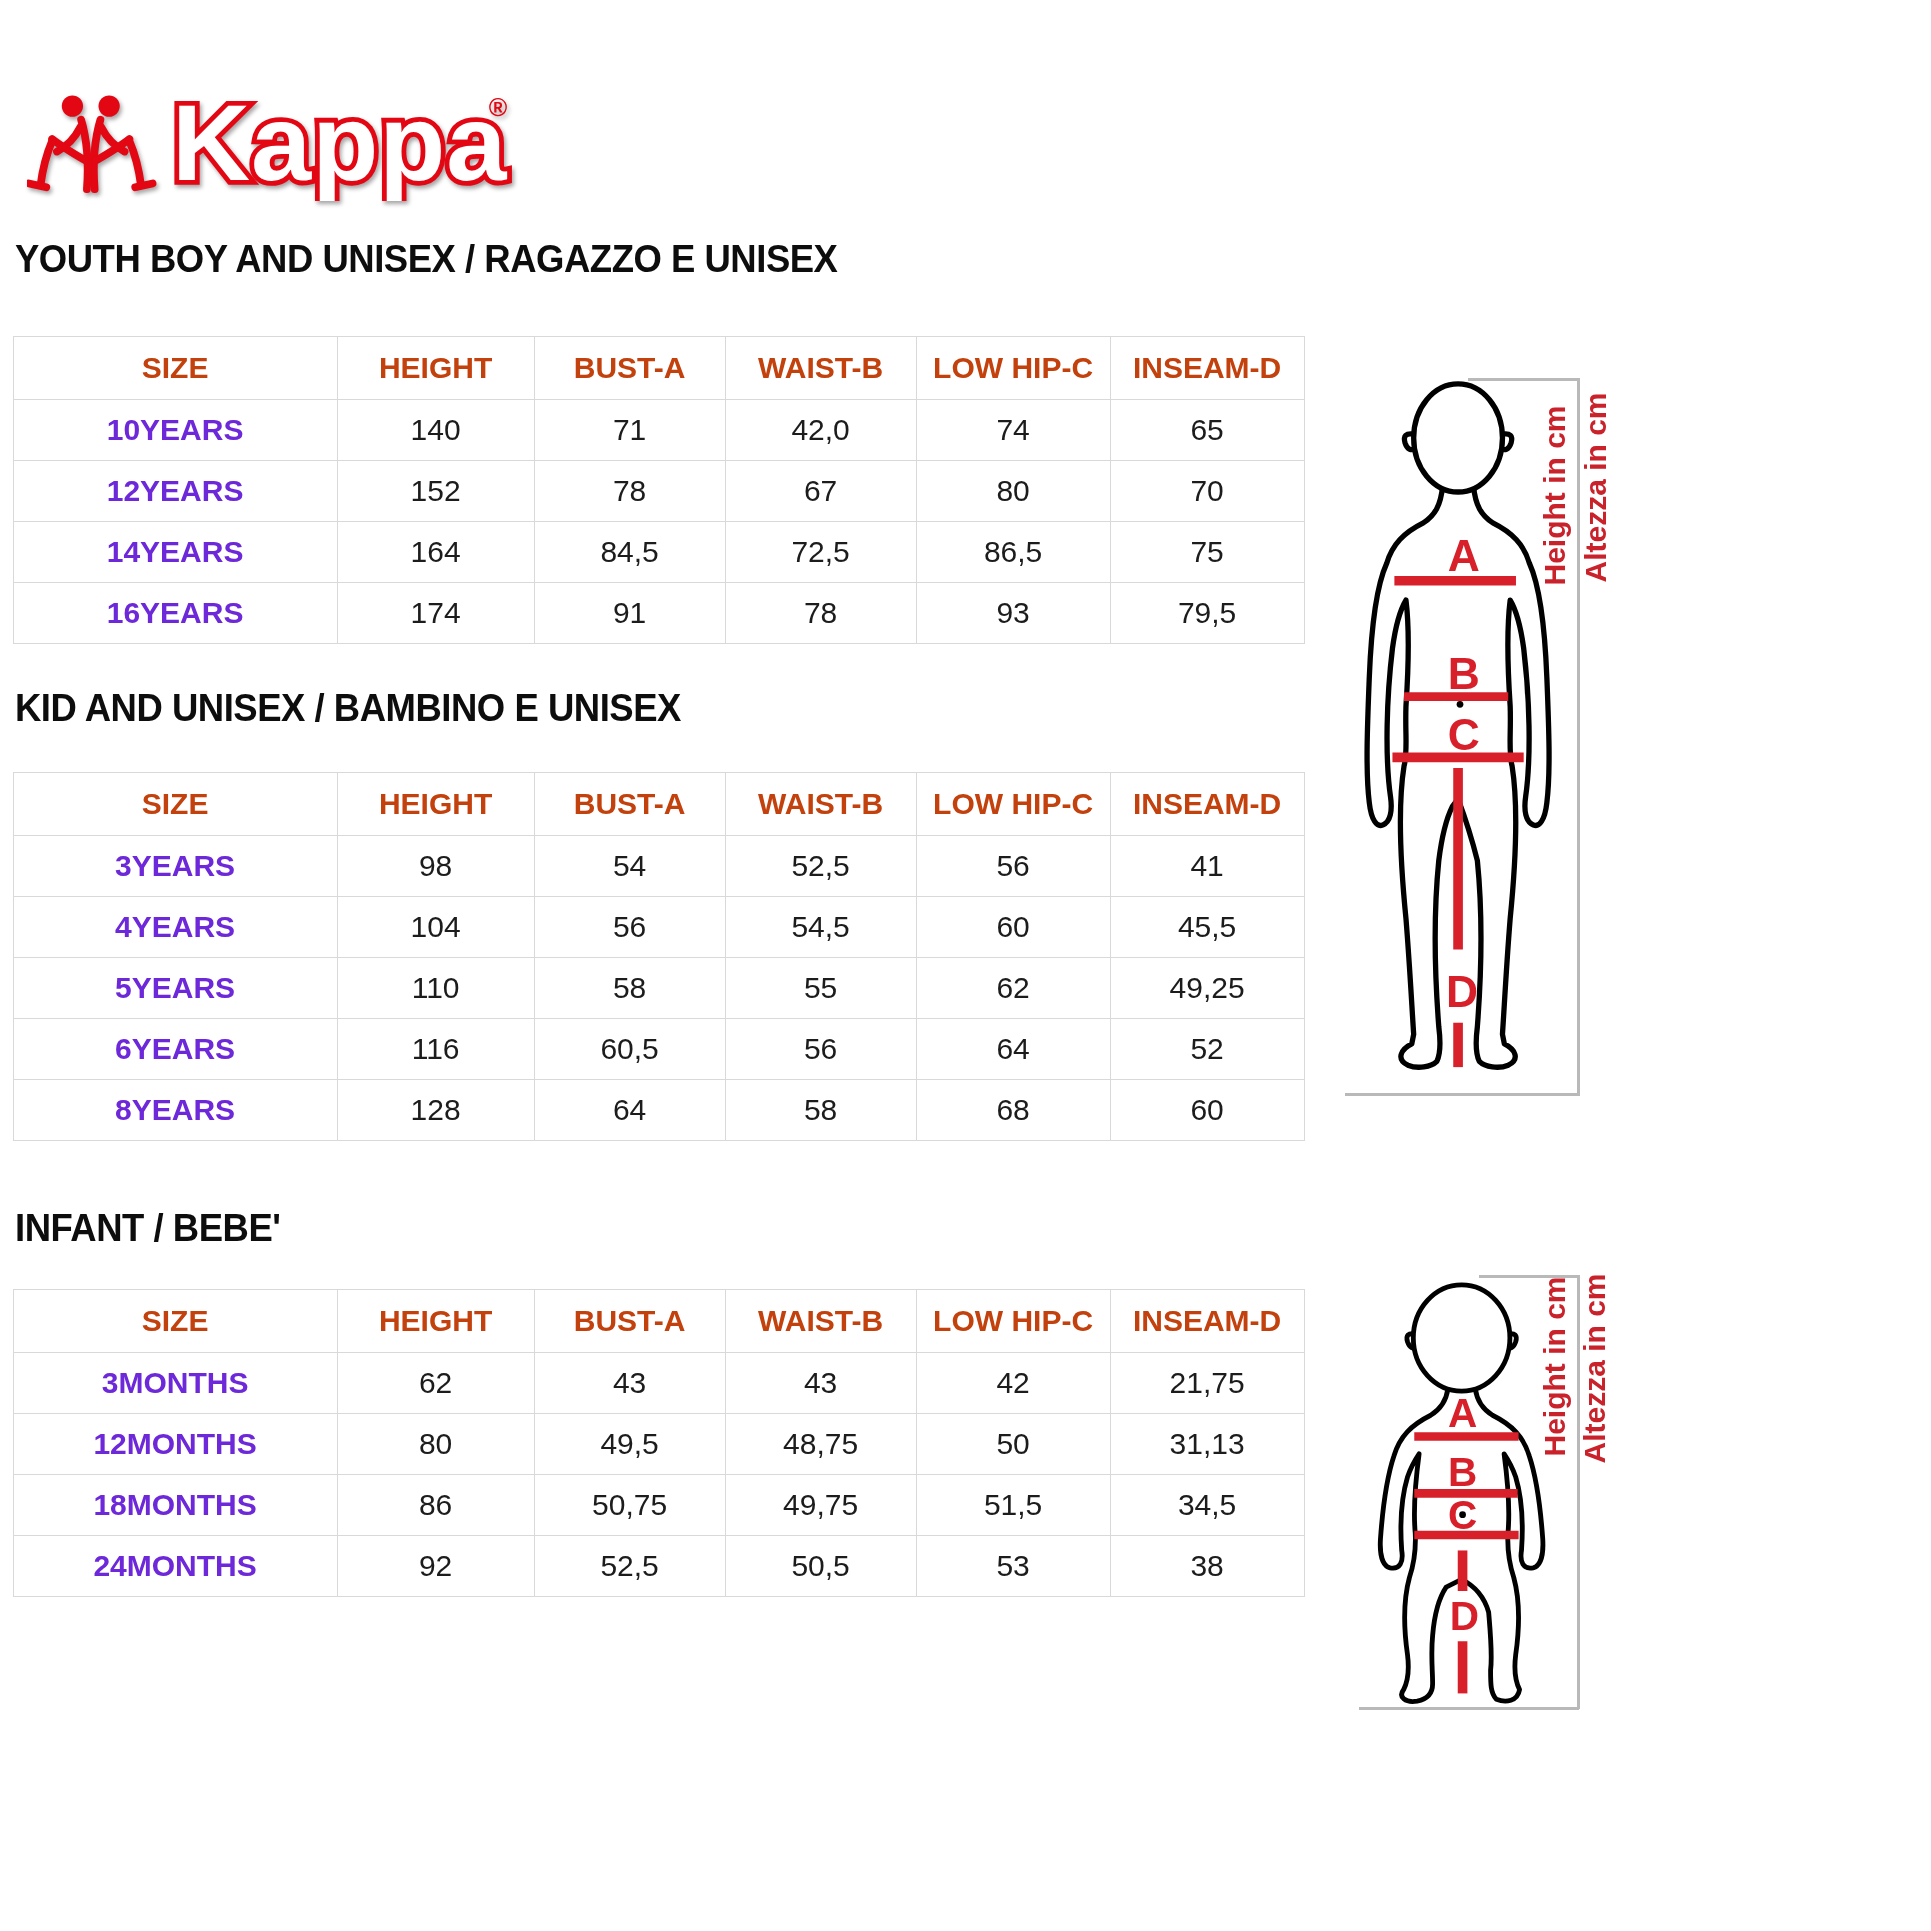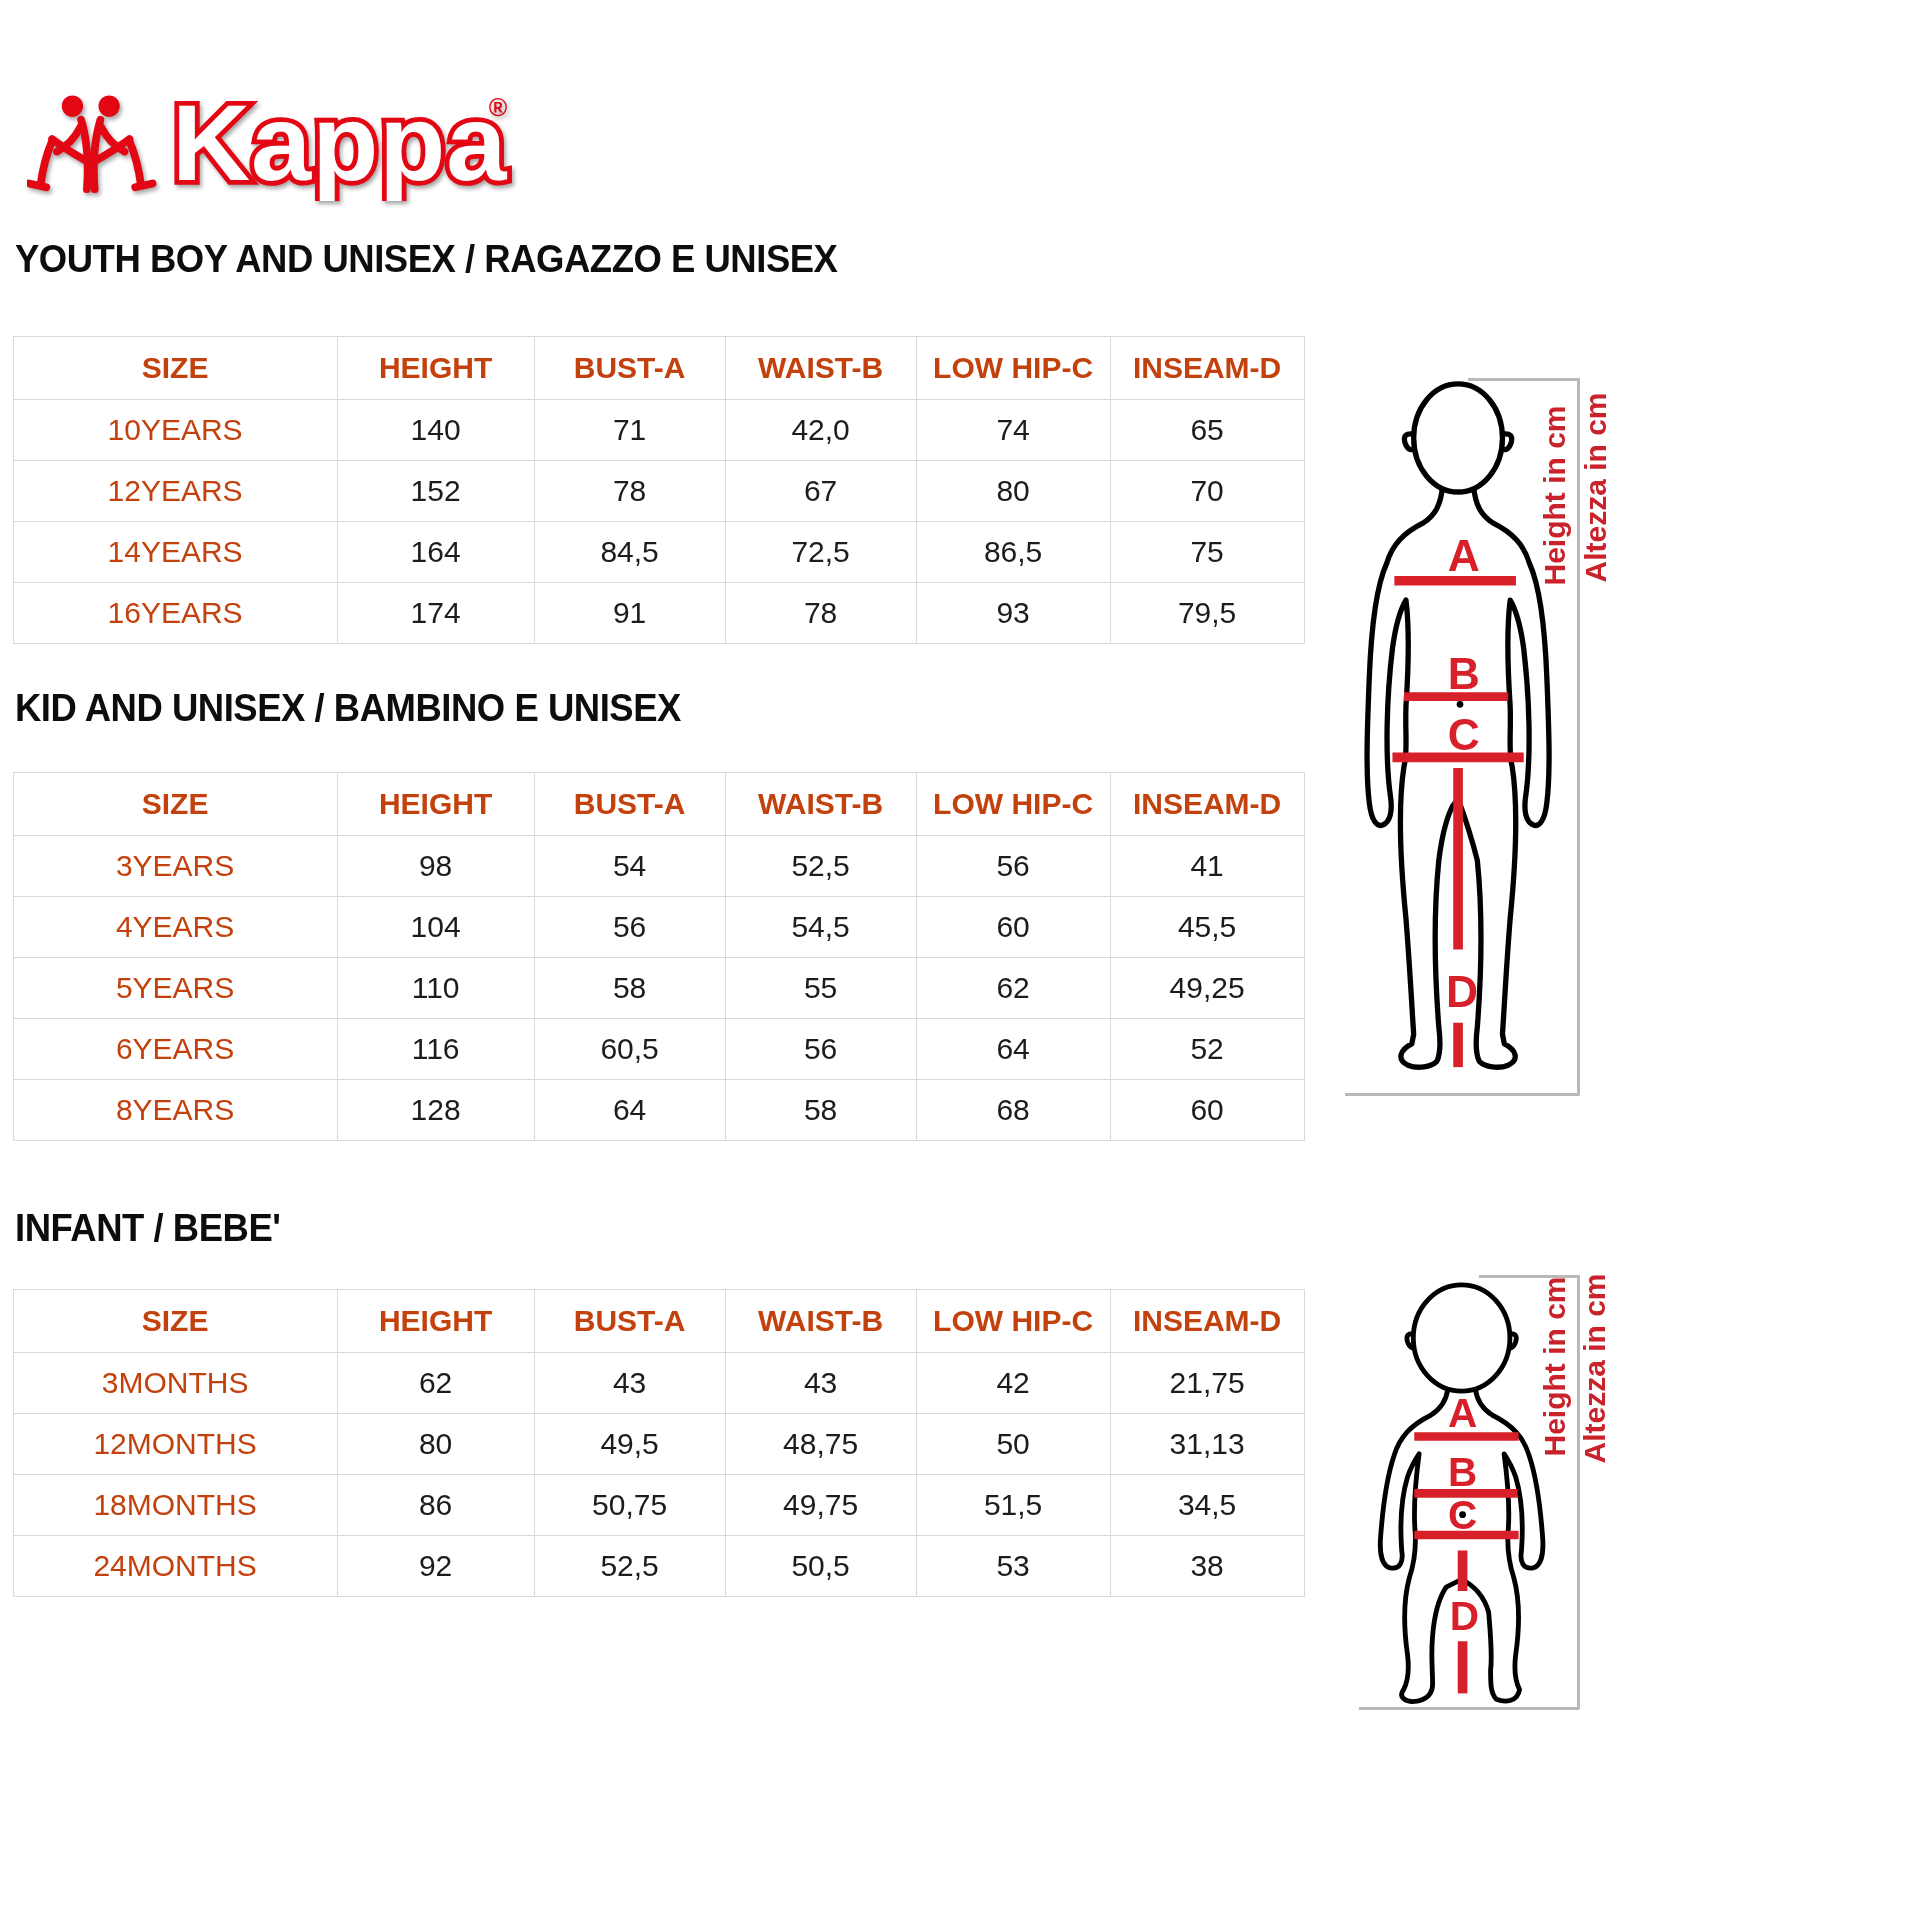--- a/index.html
+++ b/index.html
@@ -28,21 +28,21 @@
     background:#fff;
   }
   table.size-table th, table.size-table td{
     border:1.9px solid #d9d9d9;
     text-align:center;vertical-align:middle;
     font-size:30px;
     padding:0;
   }
   table.size-table th{font-weight:bold;height:62px;color:#c2410c;}
   table.size-table td{height:60px;color:#1c1c1c;font-weight:normal;}
-  table.size-table td:first-child{font-weight:normal;color:#c2410c;}
+  table.size-table td:first-child{font-weight:bold;color:#6d28d9;}
   
   .bracket{position:absolute;background:#b9b9b9;}
   .vtext{
     position:absolute;
     font-weight:bold;font-size:30px;color:#c9222b;
     white-space:nowrap;text-align:center;
     transform:rotate(-90deg);transform-origin:center center;
   }
   .dsvg{position:absolute;}
 </style>

